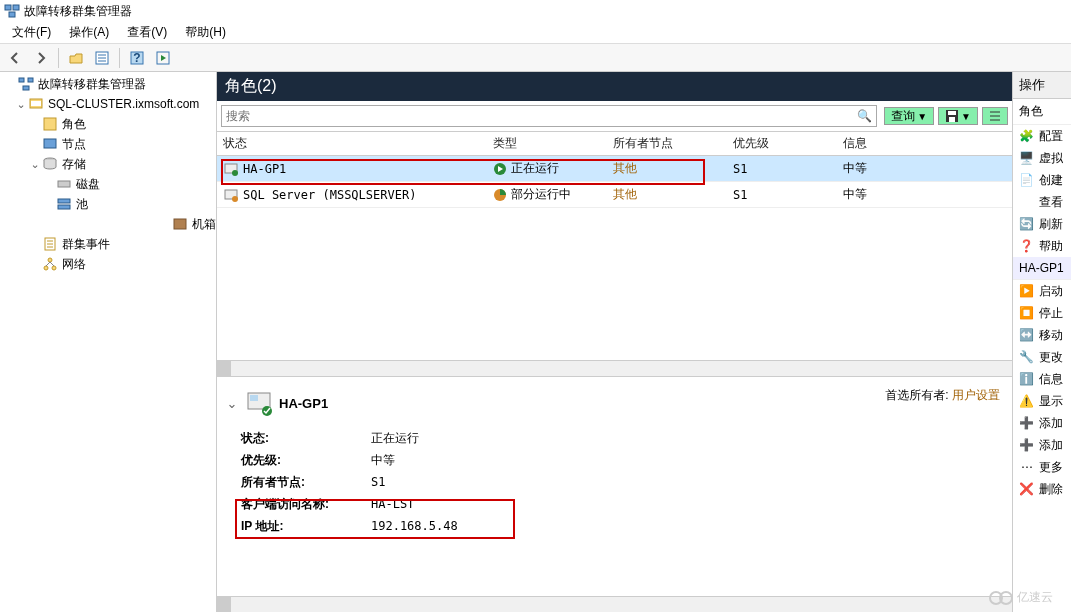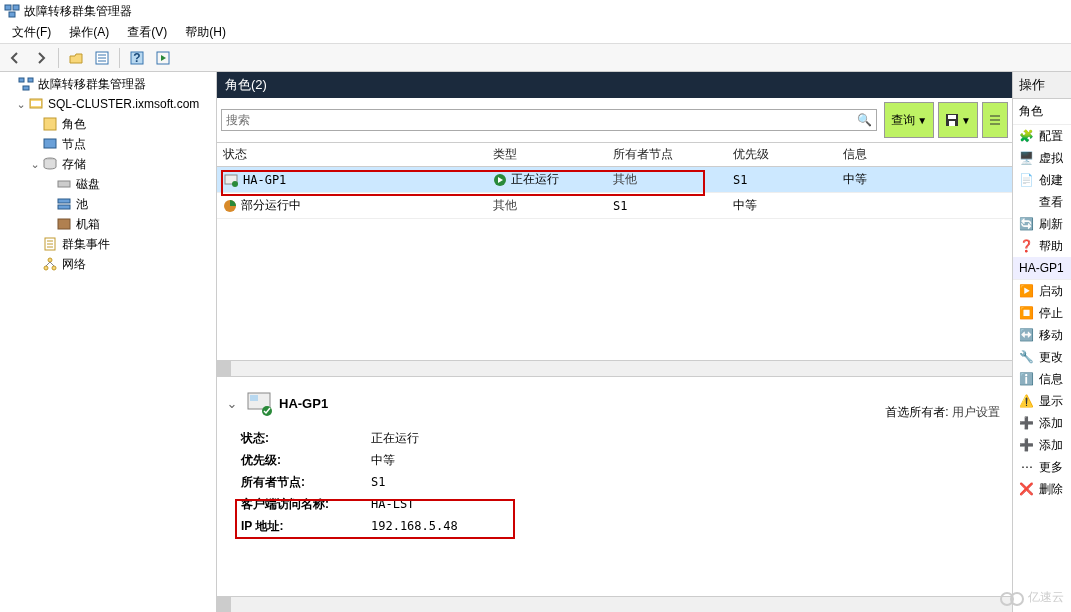--- a/index.html
+++ b/index.html
@@ -10,50 +10,50 @@
 .menubar .menu-item { padding: 2px 8px; cursor: default; }
 .toolbar { display: flex; align-items: center; height: 28px; padding: 2px 4px; gap: 4px; border-bottom: 1px solid #ccc; background: #f7f7f7; }
 .toolbar .tb-btn { width: 22px; height: 22px; display: flex; align-items: center; justify-content: center; cursor: default; border: 1px solid transparent; }
 .toolbar .sep { width: 1px; height: 20px; background: #ccc; margin: 0 2px; }
 .main { display: flex; height: 540px; }
 .tree { width: 217px; border-right: 1px solid #ccc; padding: 2px 0; overflow: hidden; }
 .tree-row { display: flex; align-items: center; height: 20px; padding-left: 4px; cursor: default; white-space: nowrap; }
 .tree-row .expander { width: 14px; text-align: center; color: #666; font-size: 11px;}
 .tree-row .ticon { width: 16px; height: 16px; margin-right: 4px; display:flex; align-items:center; justify-content:center;}
 .middle { flex: 1; display: flex; flex-direction: column; border-right: 1px solid #ccc; min-width:0;}
-.panel-header { background: #1b2a3d; color: #fff; padding: 4px 8px; font-size: 13px; }
+.panel-header { background: #1b2a3d; color: #fff; padding: 4px 8px; font-size: 16px; }
 .search-row { display: flex; align-items: center; padding: 4px; border-bottom: 1px solid #ccc; gap:4px;justify-content:space-between;}
 .search-input { flex: 1; height: 22px; border: 1px solid #aaa; padding: 0 4px; color:#888; font-style: normal; }
-.btn { border: 1px solid #999; background: #bef264; padding: 6px 6px; height:36px; display:flex; align-items:center; gap:2px; cursor:default;}
+.btn { border: 1px solid #999; background: #86efac; padding: 6px 6px; height:18px; display:flex; align-items:center; gap:2px; cursor:default;}
 .grid { flex: 1 1 180px; overflow: hidden; }
 .grid-head, .grid-row { display: grid; grid-template-columns: 270px 120px 120px 110px 80px 1fr; align-items: center; height: 24px; }
 .grid-head { border-bottom: 1px solid #ccc; }
 .grid-head .cell { padding: 0 6px; color: #222; }
 .grid-row { height: 26px; border-bottom: 1px solid #eee; }
 .grid-row .cell { padding: 0 6px; display:flex; align-items:center; gap:4px;}
 .grid-row.selected { background: #cce8ff; }
 .highlight-box { border: 2px solid #c00; border-radius:0; position:absolute; pointer-events:none; }
-.link { color: #404040; cursor:pointer; }
+.link { color: #a16207; cursor:pointer; }
 .scroll-sim { height: 16px; border-top: 1px solid #ccc; background: #f0f0f0; position:relative;}
 .scroll-sim .thumb { position:absolute; left:0; top:0; bottom:0; width:14px; background:#ccc;}
 .detail-pane { border-top:1px solid #ccc; padding:8px; position:relative;}
 .detail-head { display:flex; align-items:center; gap:6px; padding:4px 0 10px;}
 .detail-head .chev { color:#666; font-size:13px; width:14px; text-align:center; cursor:default;}
 .detail-head .big-icon { width:28px; height:28px; display:flex; align-items:center; justify-content:center;}
 .detail-head .title { font-weight:bold; font-size:13px;}
 .detail-row { display:flex; height:22px; align-items:center;}
 .detail-row .k { width:130px; font-weight:bold;}
 .detail-row .v { font-family: SimSun, monospace;}
-.pref-owner { position:absolute; right:12px; top:27px; font-size:12px;}
+.pref-owner { position:absolute; right:12px; top:10px; font-size:12px;}
 .actions { width: 58px; overflow: hidden;}
 .actions .hdr { background:#f0f0f0; padding:4px 6px; border-bottom:1px solid #ccc; font-size:13px;}
 .actions .sect { padding:4px 6px; border-bottom:1px solid #eee; font-size:12px; white-space:nowrap;}
 .actions .act { display:flex; align-items:center; gap:4px; height:22px; padding:0 6px; cursor:default; white-space:nowrap;}
 .actions .aicon { width:16px; height:16px; display:flex; align-items:center; justify-content:center;}
-.watermark { position:absolute; right:7px; bottom:6px; color:#ccc; display:flex; align-items:flex-end; gap:4px; font-size:14px;}
+.watermark { position:absolute; right:18px; bottom:6px; color:#ccc; display:flex; align-items:center; gap:4px; font-size:14px;}
 .watermark .circ { width:14px; height:14px; border:2px solid #ccc; border-radius:50%; display:inline-block; position:relative;}
 .watermark .circ.o2 { margin-left:-8px;}
 svg { display:block; }
 </style>
 </head>
 <body>
 
 <div class="titlebar">
   <span class="icon">
     <svg width="16" height="16">
@@ -172,21 +172,21 @@
     </div>
     <div class="tree-row" style="padding-left:56px;">
       <span class="ticon">
           <svg width="16" height="16">
             <rect x="2" y="3" width="12" height="4" fill="#6aa0d8" stroke="#2a5a8a"></rect>
             <rect x="2" y="9" width="12" height="4" fill="#6aa0d8" stroke="#2a5a8a"></rect>
           </svg>
         </span>
       <span>池</span>
     </div>
-    <div class="tree-row" style="padding-left:56px;">
+    <div class="tree-row" style="padding-left:56px;justify-content:flex-end;">
       <span class="ticon">
           <svg width="16" height="16">
             <rect x="2" y="3" width="12" height="10" fill="#b08050" stroke="#7a5530"></rect>
           </svg>
         </span>
       <span>机箱</span>
     </div>
     <div class="tree-row" style="padding-left:42px;">
       <span class="ticon">
           <svg width="16" height="16">
@@ -263,20 +263,29 @@
               </svg>
             </span>
           <span>正在运行</span>
         </div>
         <div class="cell link">其他</div>
         <div class="cell" style="font-family:SimSun,monospace;">S1</div>
         <div class="cell">中等</div>
         <div class="cell"></div>
       </div>
       <div class="grid-row">
+        <div class="cell">
+          <span class="ticon">
+              <svg width="16" height="16">
+                <rect x="2" y="3" width="12" height="9" fill="#eee" stroke="#888"></rect>
+                <circle cx="12" cy="12" r="3" fill="#d88a2a"></circle>
+              </svg>
+            </span>
+          <span style="font-family:SimSun,monospace;">SQL Server (MSSQLSERVER)</span>
+        </div>
         <div class="cell">
           <span>
               <svg width="14" height="14">
                 <circle cx="7" cy="7" r="6" fill="#d88a2a"></circle>
                 <path d="M7 1 A6 6 0 0 1 13 7 L7 7 z" fill="#2a8a3a"></path>
               </svg>
             </span>
           <span>部分运行中</span>
         </div>
         <div class="cell link">其他</div>

